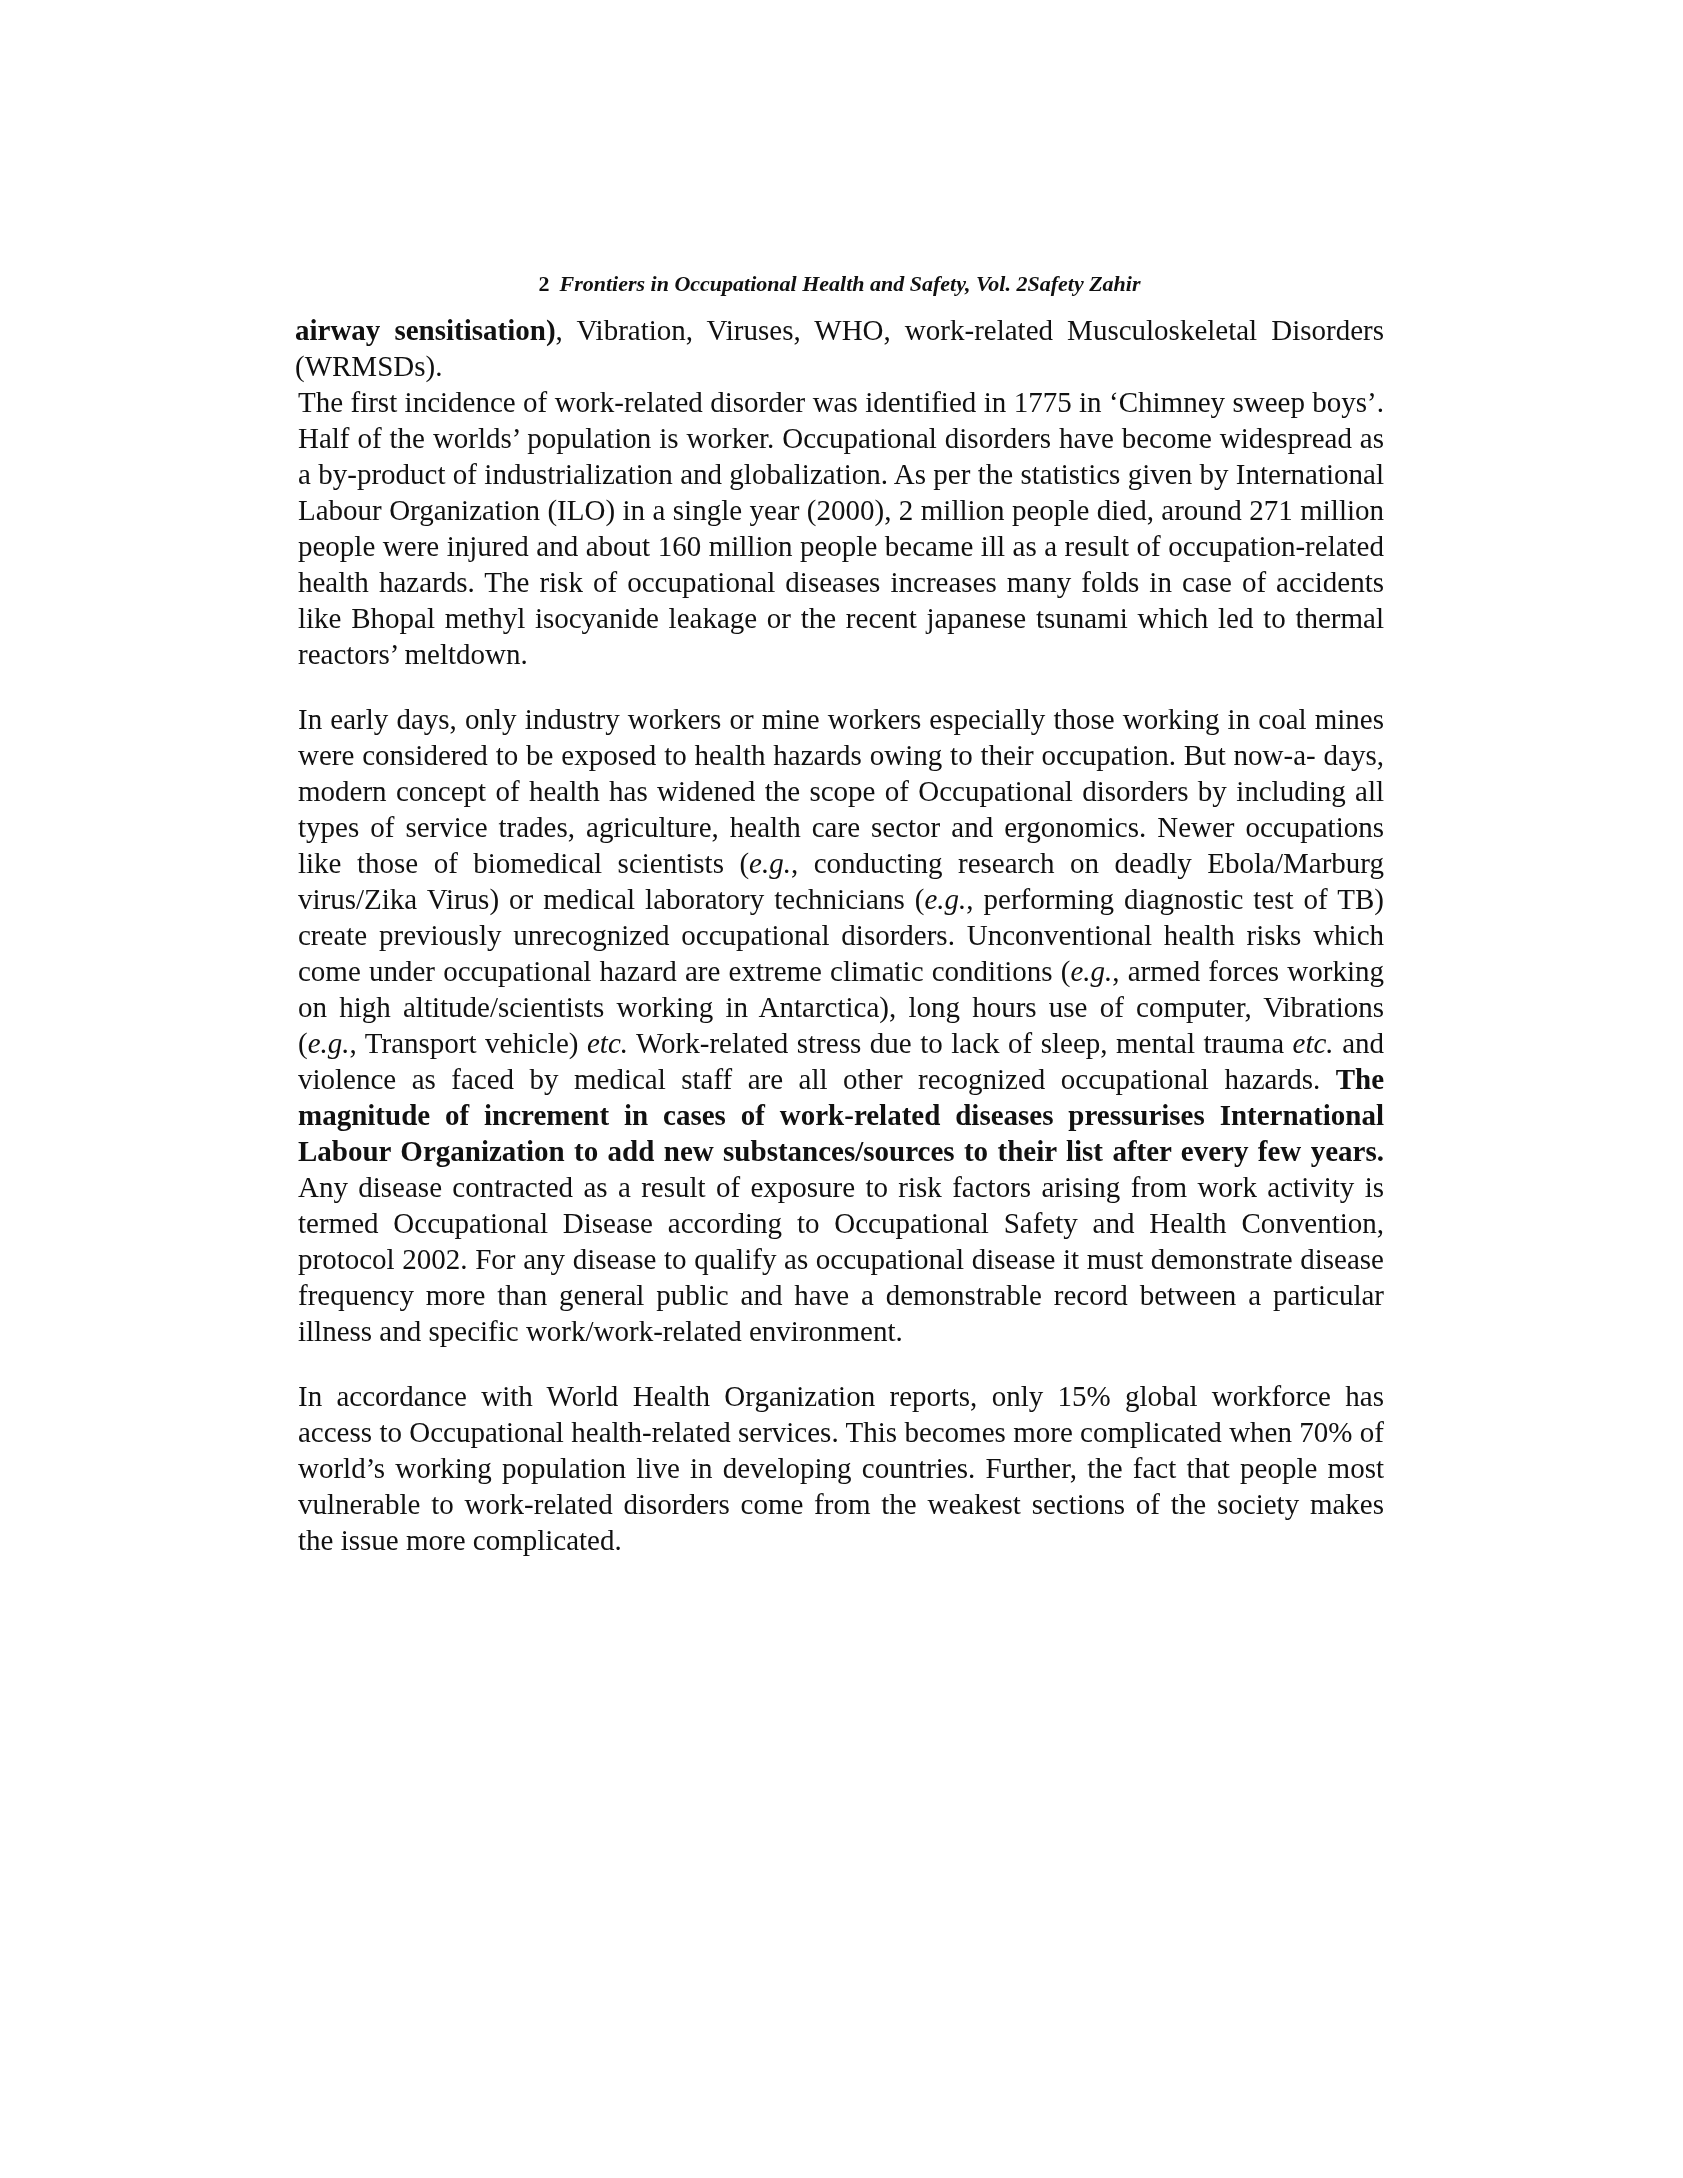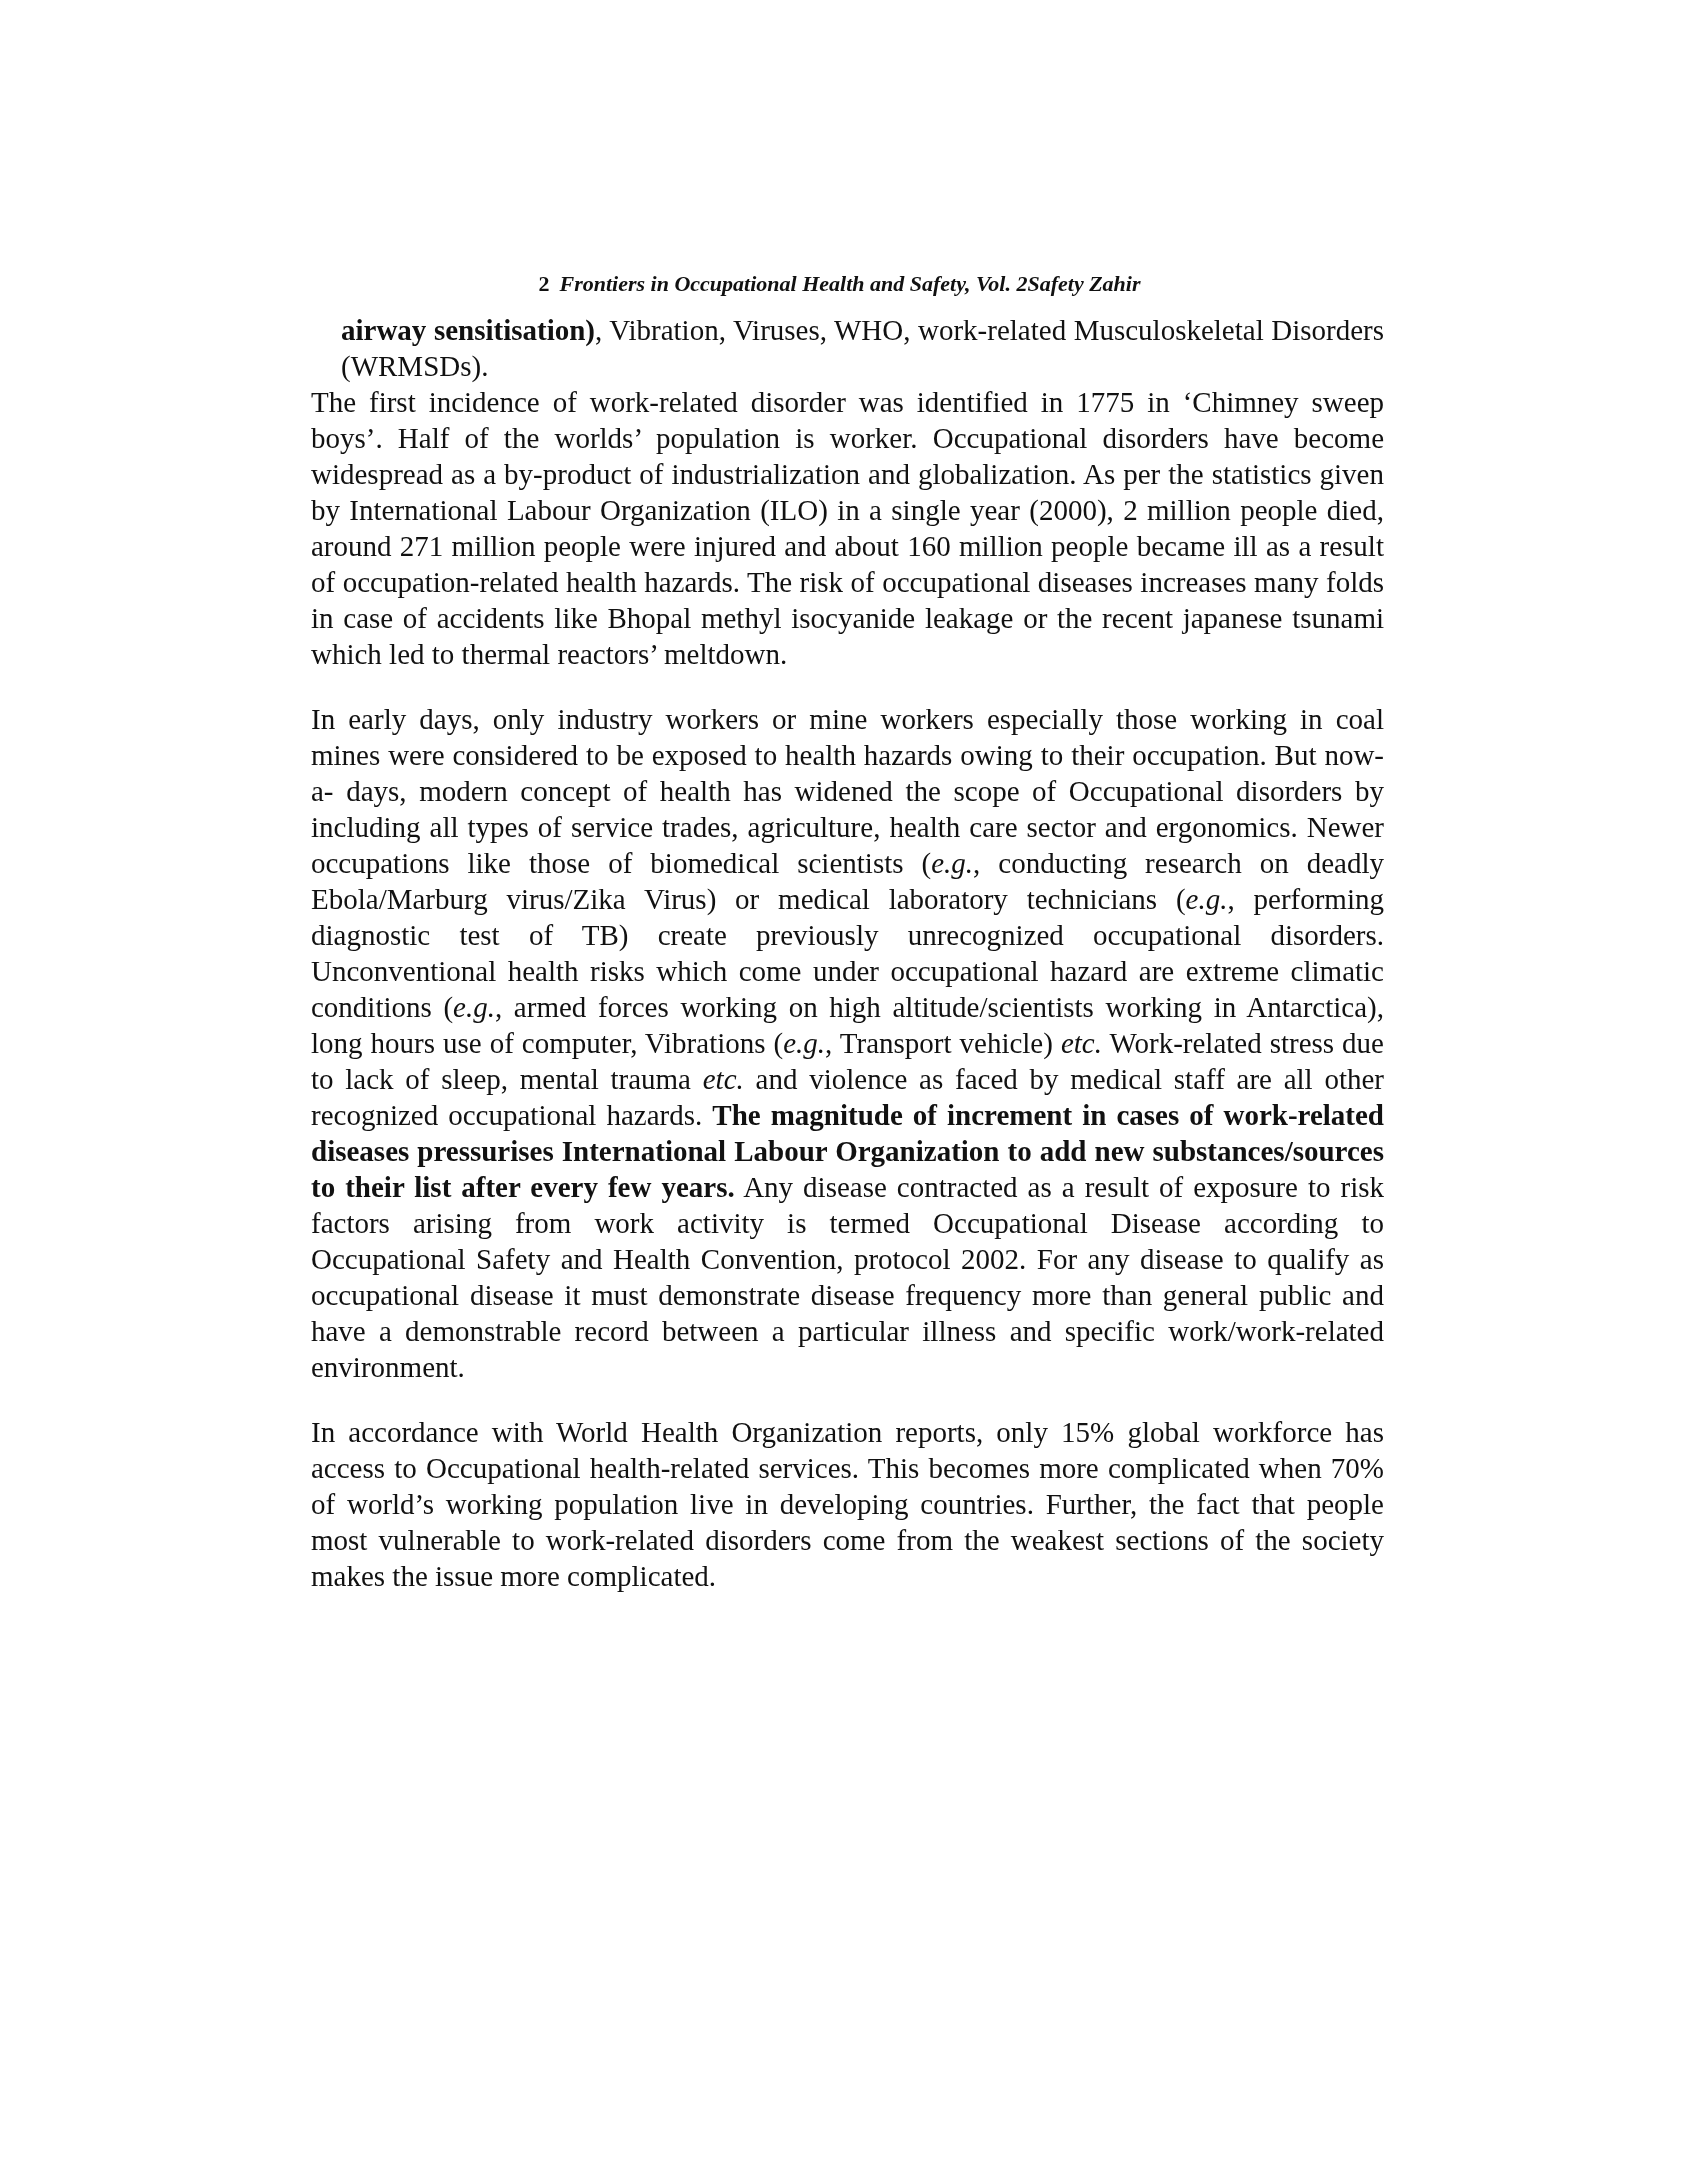--- a/index.html
+++ b/index.html
@@ -3,23 +3,23 @@
 <meta charset="utf-8">
 <style>
   html, body { margin: 0; padding: 0; background: #ffffff; }
   body { width: 1683px; height: 2178px; position: relative; overflow: hidden;
          font-family: "Liberation Serif", "DejaVu Serif", serif; color: #111; }
   .page { position: absolute; left: 295px; top: 269px; width: 1089px; }
   .running-head { display: flex; justify-content: center; font-size: 22px;
                   font-style: italic; font-weight: bold; line-height: 30px; height: 30px; }
   .running-head .num { font-style: normal; margin-right: 10px; }
   .body-text { font-size: 29px; line-height: 36px; text-align: justify; margin: 0; }
-  .cont { margin-top: 13px; margin-left: 46px; }
+  .cont { margin-top: 13px; }
   h2 { font-size: 29px; font-weight: bold; margin: 31px 0 21px 0; line-height: 36px; }
-  p.para { margin: 0 0 29px 16px; }
+  p.para { margin: 0 0 29px 3px; }
   i { }
   b { font-weight: bold; }
 </style>
 </head>
 <body>
 
 <div class="page">
 
   <div class="running-head">
     <span><span class="num">2</span><span>Frontiers in Occupational Health and Safety, Vol. 2</span></span>

